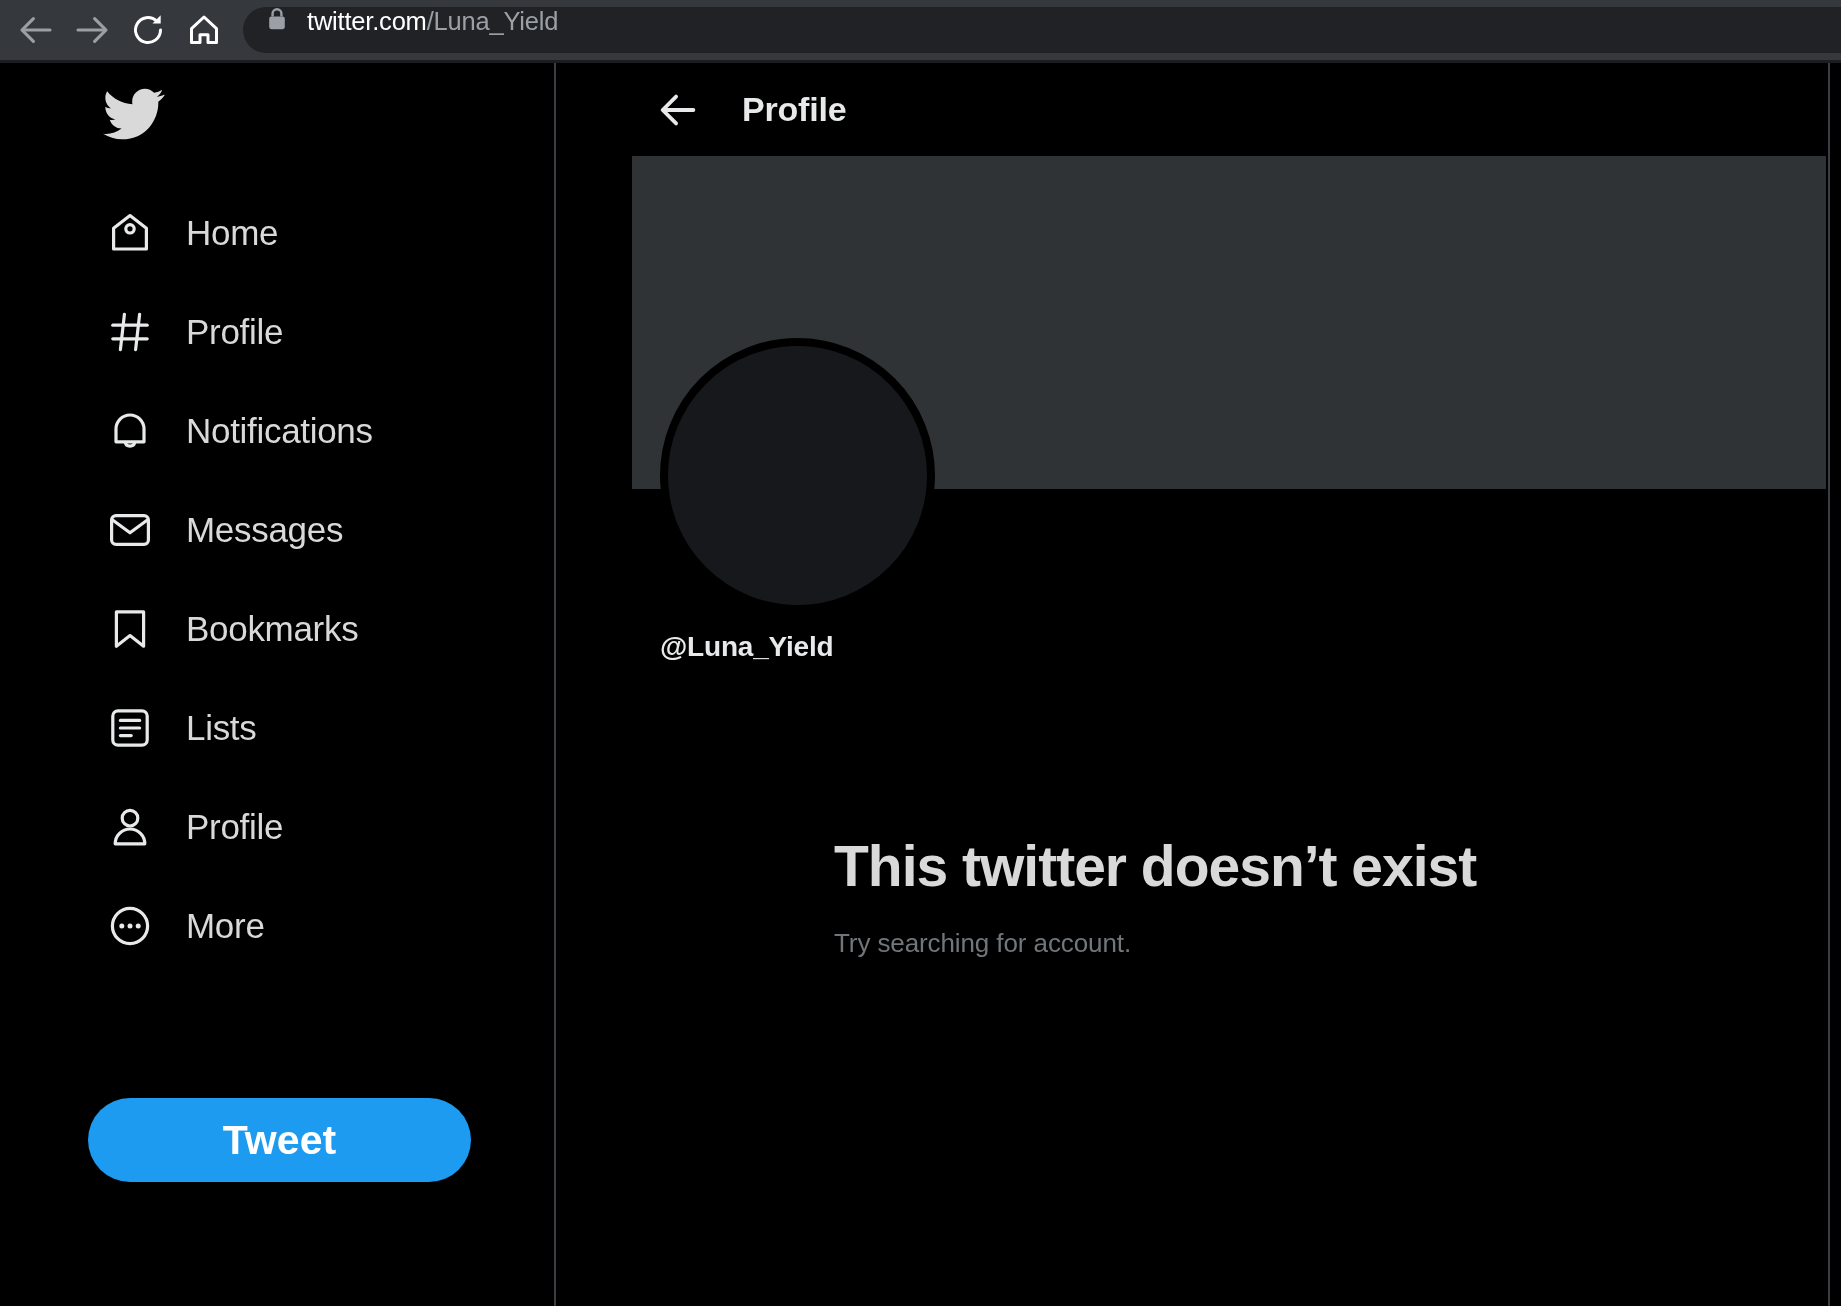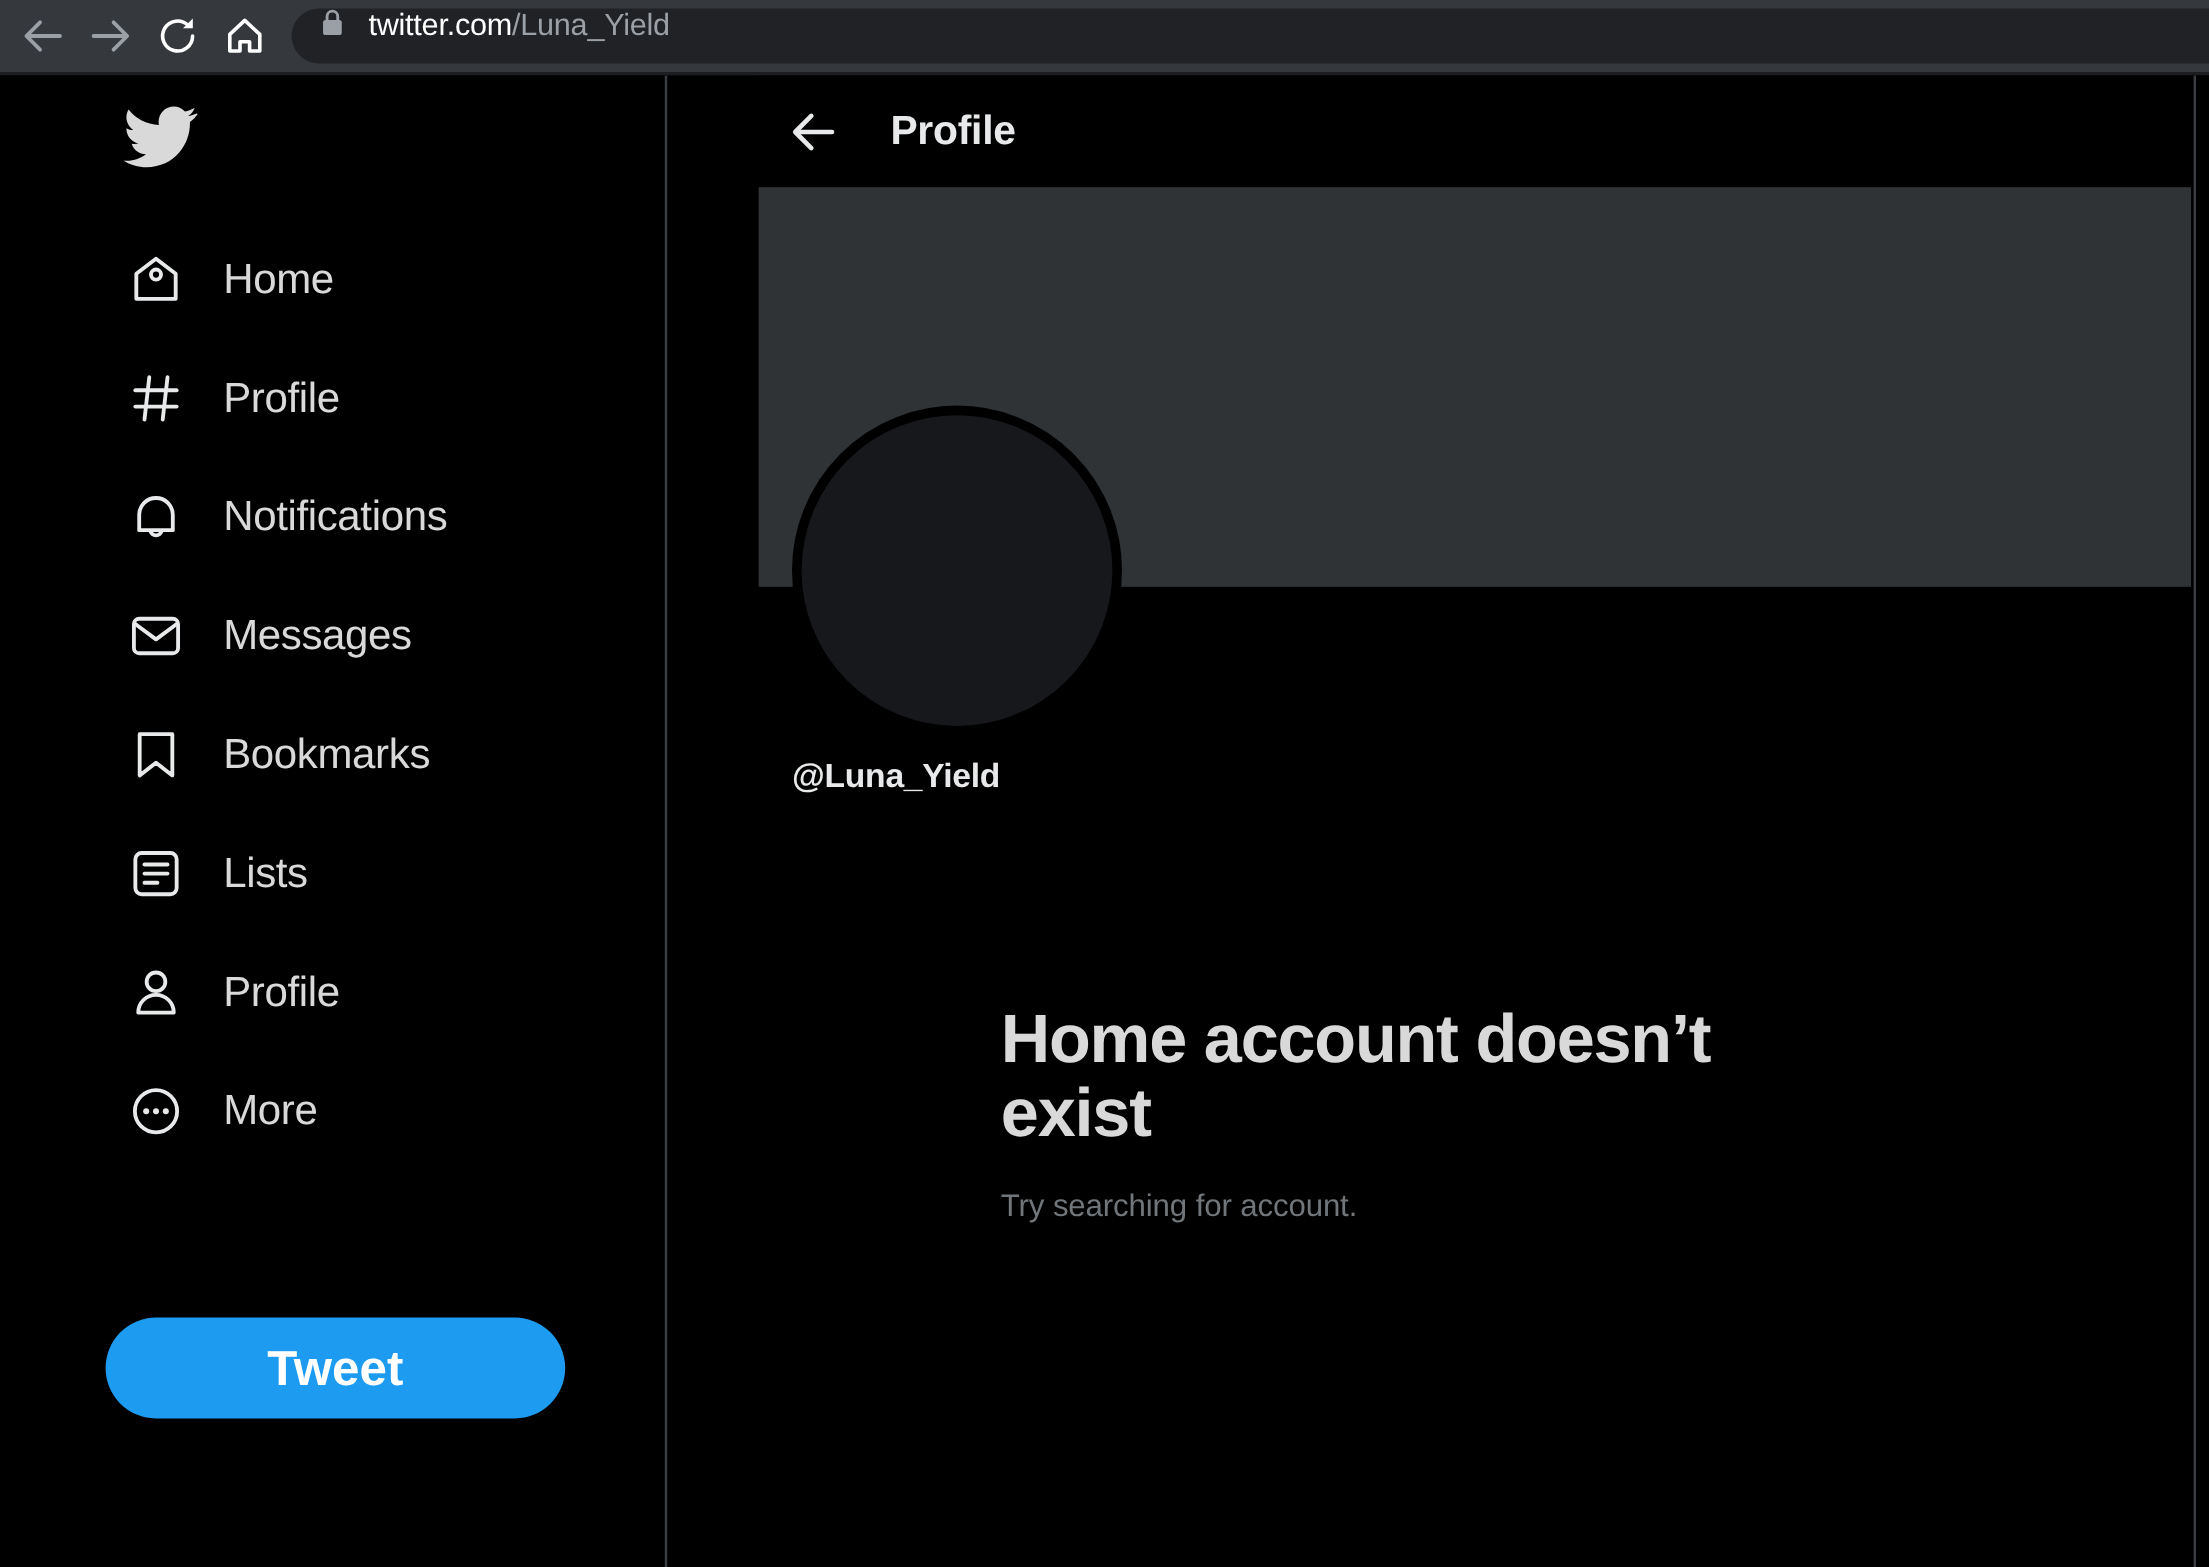--- a/index.html
+++ b/index.html
@@ -421,21 +421,21 @@
         <span class="header-title">Profile</span>
       </div>
 
       <div class="banner"></div>
 
       <div class="avatar"></div>
 
       <div class="handle">@Luna_Yield</div>
 
       <div class="empty-state">
-        <div class="empty-title">Home account doesn’t exist</div>
+        <div class="empty-title">This twitter doesn’t exist</div>
         <div class="empty-sub">Try searching for account.</div>
       </div>
 
     </main>
 
     <div class="right-rail"></div>
   </div>
 </div>
 
 </body></html>

